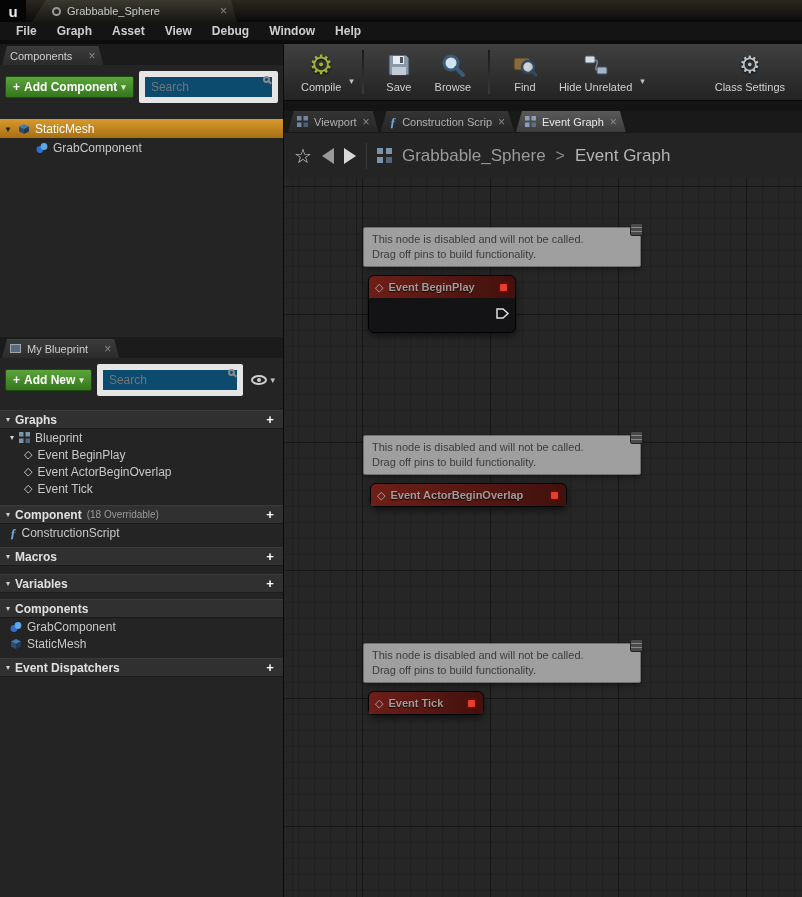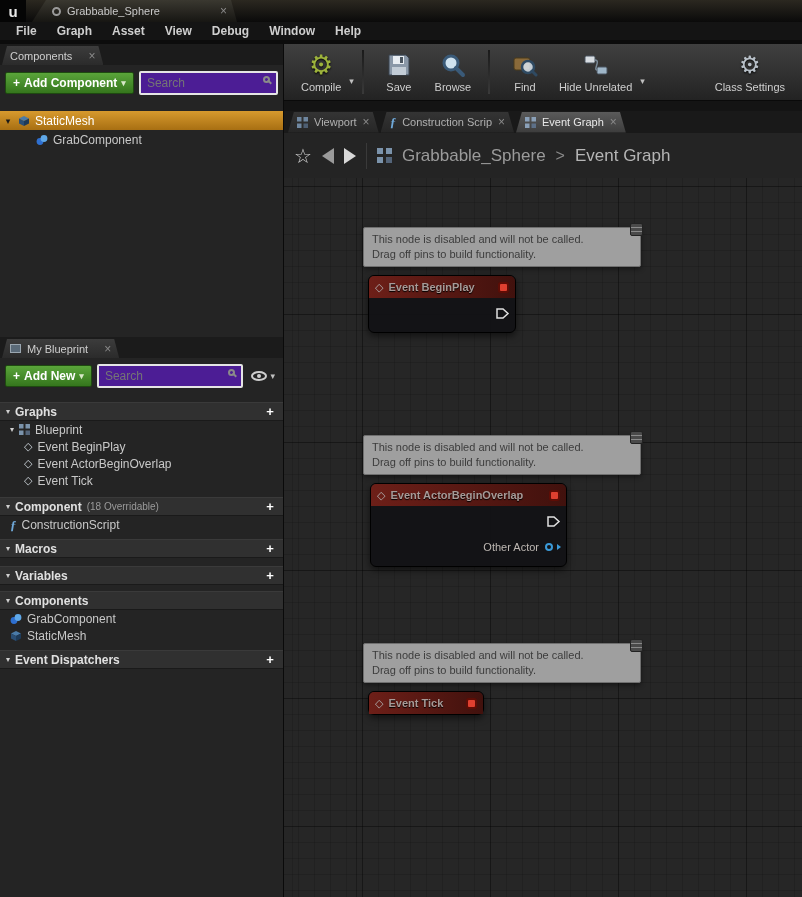--- a/index.html
+++ b/index.html
@@ -32,21 +32,21 @@
     color:#cfcfcf; font-size:11px; }
   .panel-tab .tab-close { margin-left:10px; }
 
   .panel-toolbar { display:flex; align-items:center; gap:5px; padding:6px 5px; flex:none; }
   .green-btn { background:linear-gradient(#5aa53a,#35761d); border:1px solid #1e4a10; border-radius:2px;
     color:#fff; font-size:12px; font-weight:bold; display:flex; align-items:center; gap:4px;
     padding:3px 7px; cursor:pointer; white-space:nowrap; }
   .green-btn .plus { font-weight:bold; }
   .green-btn .caret { font-size:9px; color:#d8e8c8; }
   .searchbox { flex:1; position:relative; }
-  .searchbox input { width:100%; background:#4c1d95; border:2px solid #e5e5e5; border-radius:2px;
+  .searchbox input { width:100%; background:#0c4a6e; border:6px solid #e5e5e5; border-radius:2px;
     color:#9a9a9a; font-size:12px; padding:3px 22px 3px 6px; outline:none; font-family:inherit; }
   .mag { position:absolute; right:8px; top:5px; width:7px; height:7px; border:2px solid #8a8a8a; border-radius:50%; }
   .mag::after { content:""; position:absolute; width:5px; height:2px; background:#8a8a8a;
     right:-4px; bottom:-2px; transform:rotate(45deg); }
 
   .comp-tree { flex:1; padding-top:2px; }
   .tree-row { height:19px; display:flex; align-items:center; gap:5px; font-size:12px; color:#c8c8c8; padding-left:8px; }
   .tree-row.selected { background:linear-gradient(#d79a2e,#a86f12); color:#fff; padding-left:3px; margin-top:8px; }
   .expander { font-size:9px; color:#1a1a1a; width:10px; text-align:center; }
   .self-icon { width:9px; height:9px; border:2px solid #9a9a9a; border-radius:50%; background:#555; }
@@ -76,21 +76,21 @@
   .tb-btn { height:52px; min-width:54px; display:flex; flex-direction:column; align-items:center; justify-content:center;
     gap:2px; color:#cfcfcf; font-size:11px; padding:0 7px; cursor:pointer; }
   .tb-icon { height:28px; display:flex; align-items:center; justify-content:center; }
   .tb-caret { font-size:9px; color:#c0c0c0; align-self:flex-end; margin:0 0 14px 1px; cursor:pointer; }
   .tb-sep { width:2px; height:44px; margin:0 8px; background:linear-gradient(#1a1a1a,#3a3a3a); }
   .gear-green { font-size:27px; color:#9db33c; text-shadow:0 1px 2px #000; }
   .gear-gray { font-size:24px; color:#b8c0c8; text-shadow:0 1px 2px #000; }
   .spacer-flex { flex:1; }
 
   .tabstrip-gap { height:10px; background:#141414; flex:none; }
-  .tabstrip { height:22px; flex:none; background:#191919; display:flex; align-items:center; padding-left:4px; gap:2px; }
+  .tabstrip { height:22px; flex:none; background:#191919; display:flex; align-items:flex-start; padding-left:4px; gap:2px; }
   .graph-tab { height:21px; display:flex; align-items:center; gap:6px; padding:0 9px;
     background:linear-gradient(#343434,#262626); clip-path:polygon(6px 0, calc(100% - 6px) 0, 100% 100%, 0 100%);
     color:#b0b0b0; font-size:11px; cursor:pointer; }
   .graph-tab.active { background:linear-gradient(#5a5a5a,#3c3c3c); color:#e8e8e8; }
 
   .breadcrumb { height:45px; flex:none; background:#242424; display:flex; align-items:center; padding:0 10px; gap:10px; }
   .star { font-size:20px; color:#cfcfcf; cursor:pointer; }
   .nav-arrow { width:0; height:0; border-top:8px solid transparent; border-bottom:8px solid transparent; cursor:pointer; }
   .nav-back { border-right:12px solid #9a9a9a; }
   .nav-fwd { border-left:12px solid #d8d8d8; }
@@ -451,32 +451,20 @@
         <div>Drag off pins to build functionality.</div>
         <span class="note-icon"></span>
       </div>
 
       <div class="node n-node2">
         <div class="node-header">
           <span class="node-diamond">◇</span>
           <span class="node-title">Event ActorBeginOverlap</span>
           <span class="disabled-badge"></span>
         </div>
-        <div class="node-body">
-          <div class="pin-row">
-            <svg width="15" height="13">
-              <path d="M2 2 h6 l5 4.5 -5 4.5 h-6 z" fill="none" stroke="#e0e0e0" stroke-width="1.5"></path>
-            </svg>
-          </div>
-          <div class="pin-row">
-            <span>Other Actor</span>
-            <span class="pin-ring pin-blue"></span>
-            <span class="pin-arrow pin-blue"></span>
-          </div>
-        </div>
       </div>
 
       <div class="note n-note3">
         <div>This node is disabled and will not be called.</div>
         <div>Drag off pins to build functionality.</div>
         <span class="note-icon"></span>
       </div>
 
       <div class="node n-node3">
         <div class="node-header">

